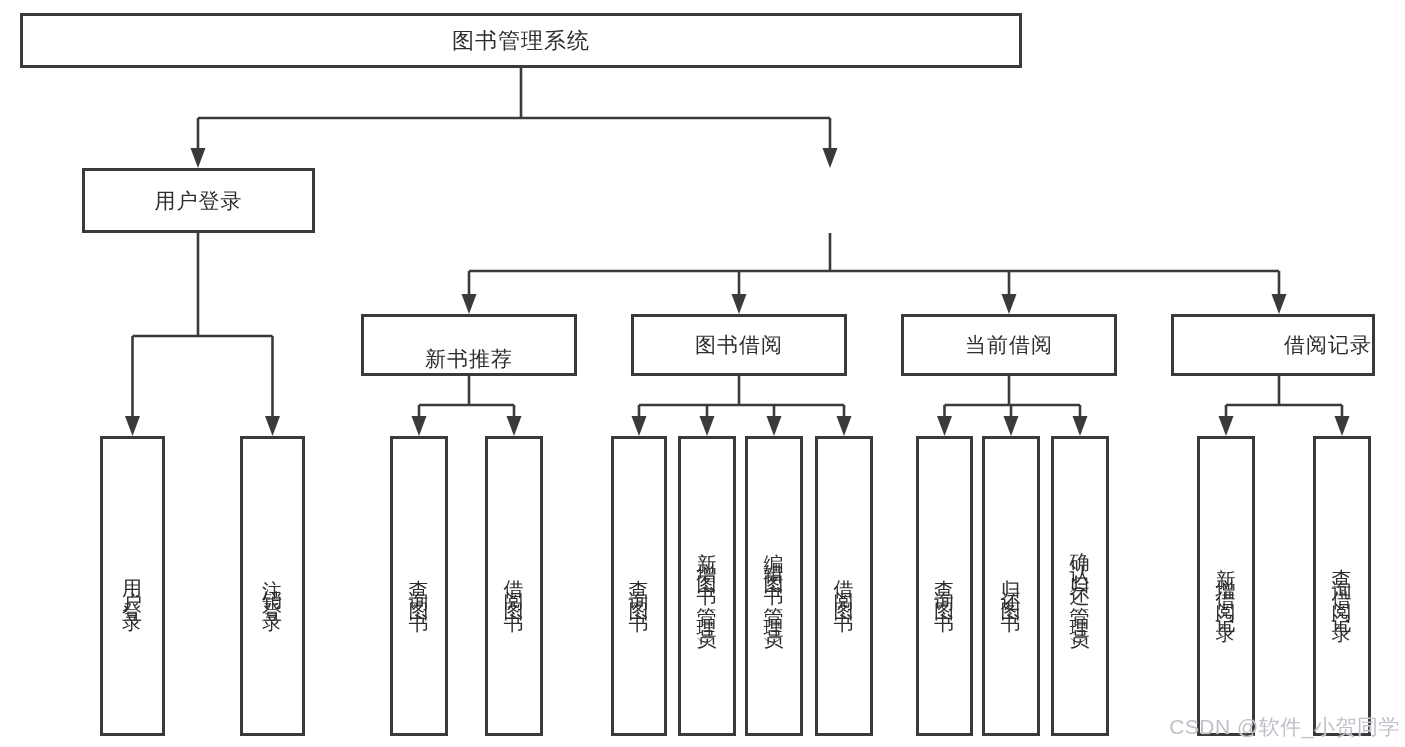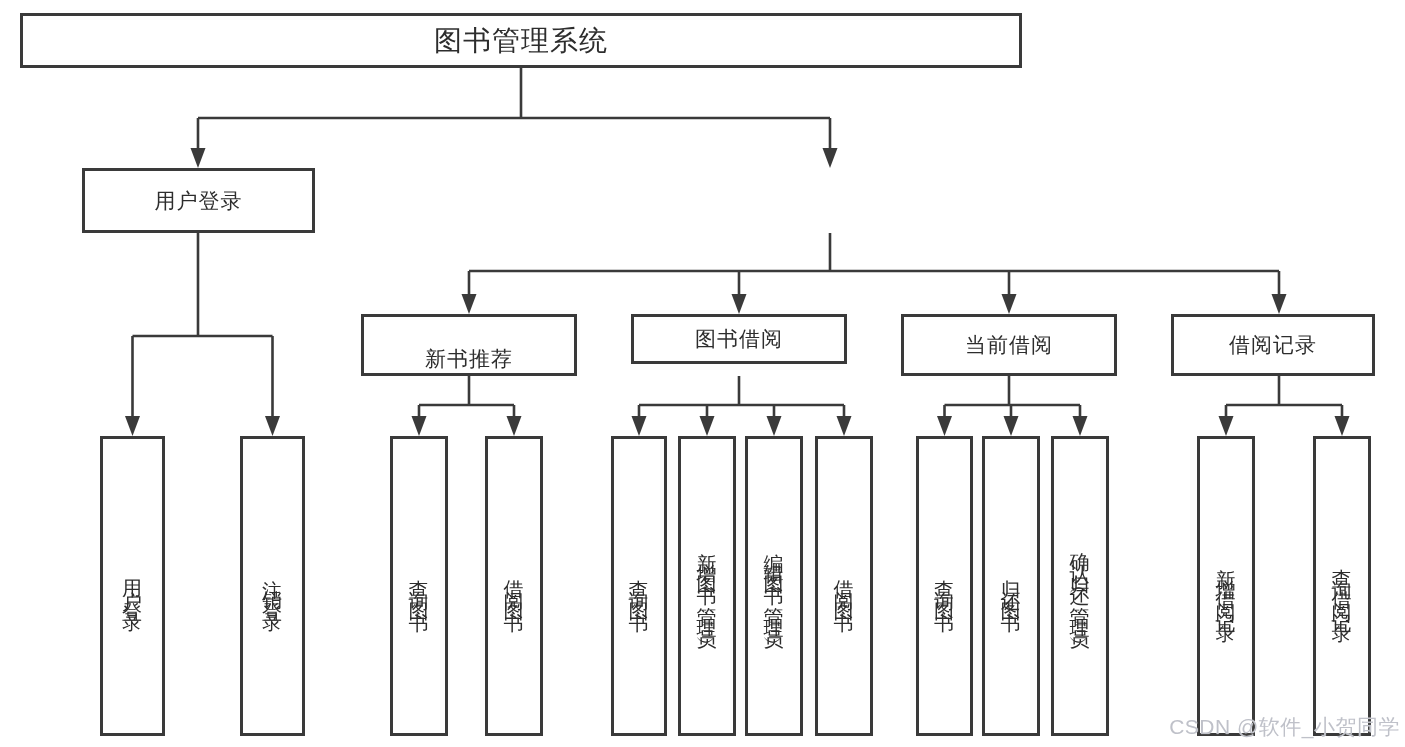--- a/index.html
+++ b/index.html
@@ -32,21 +32,21 @@
     align-items: center;
     justify-content: center;
     color: #2d2d2d;
   }
   .h-label {
     font-size: 21px;
     letter-spacing: 1px;
     white-space: nowrap;
   }
   .root-box .h-label {
-    font-size: 28px;
+    font-size: 22px;
   }
   .vtext {
     writing-mode: vertical-rl;
     text-orientation: mixed;
     font-size: 20px;
     letter-spacing: 11px;
     line-height: 1;
     white-space: nowrap;
     color: #2d2d2d;
   }
@@ -104,27 +104,27 @@
     <span class="h-label">图书管理系统</span>
   </div>
 
   <div class="node" style="left:82px; top:168px; width:233px; height:65px;">
     <span class="h-label">用户登录</span>
   </div>
 
   <div class="node" style="left:361px; top:314px; width:216px; height:62px;align-items:flex-end;">
     <span class="h-label">新书推荐</span>
   </div>
-  <div class="node" style="left:631px; top:314px; width:216px; height:50px;">
+  <div class="node" style="left:631px; top:314px; width:216px; height:62px;">
     <span class="h-label">图书借阅</span>
   </div>
   <div class="node" style="left:901px; top:314px; width:216px; height:62px;">
     <span class="h-label">当前借阅</span>
   </div>
-  <div class="node" style="left:1171px; top:314px; width:204px; height:62px;">
+  <div class="node" style="left:1171px; top:314px; width:204px; height:62px;justify-content:flex-end;">
     <span class="h-label">借阅记录</span>
   </div>
 
   <div class="node" style="left:100px; top:436px; width:65px; height:300px;">
     <span class="vtext">用户登录</span>
   </div>
   <div class="node" style="left:240px; top:436px; width:65px; height:300px;">
     <span class="vtext">注销登录</span>
   </div>
 

